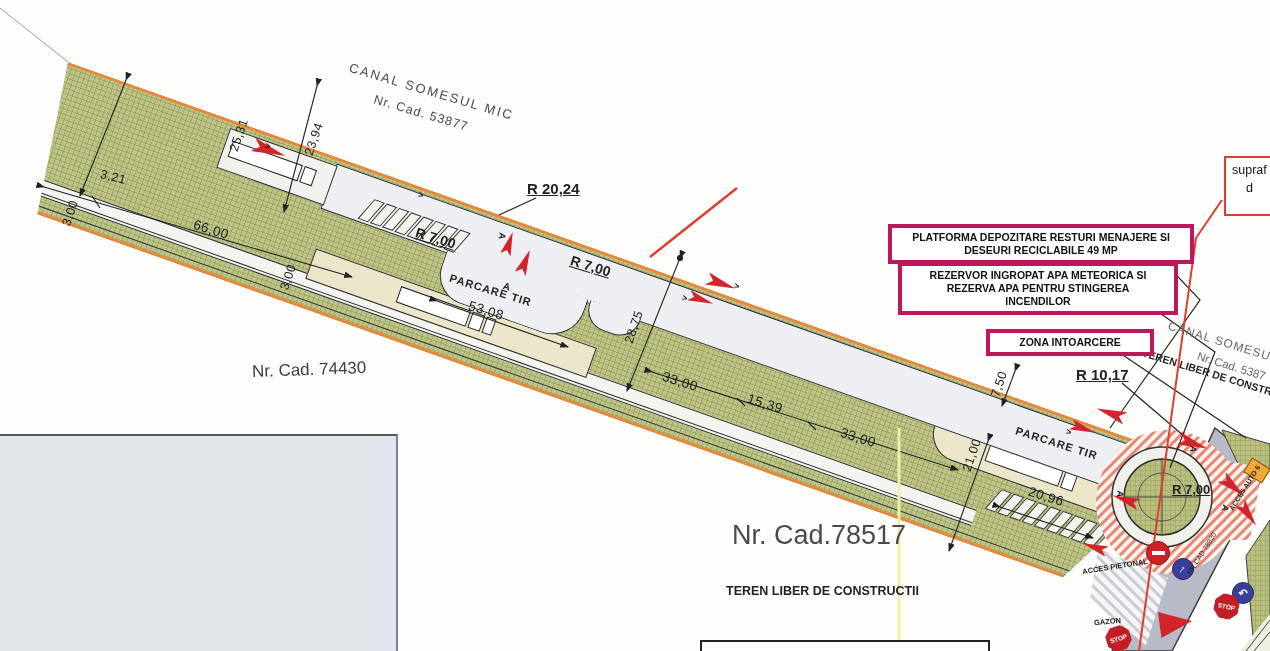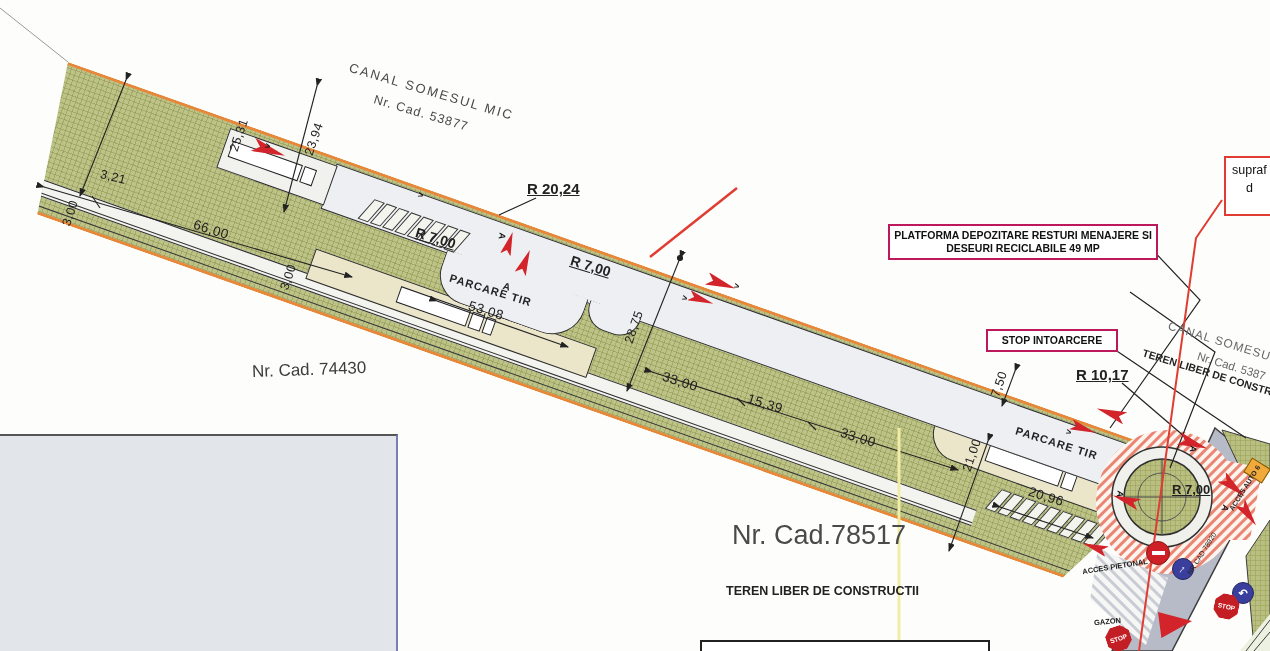--- a/index.html
+++ b/index.html
@@ -30,22 +30,22 @@
         border-top:1.5px solid #2f2f2f;border-bottom:1.5px solid #2f2f2f;}
   .path::after{content:"";position:absolute;left:0;right:0;bottom:2px;height:1px;background:#2f2f2f;}
   .stallrow{position:absolute;display:flex;gap:2px;}
   .st{width:9px;height:22px;background:#f4f4ee;border:1px solid #333;transform:skewX(-22deg);}
   .truck{position:absolute;display:flex;align-items:center;gap:2px;}
   .tr{width:72px;height:15px;background:#fff;border:1.5px solid #222;}
   .cab{width:11px;height:15px;background:#fff;border:1.5px solid #222;}
   .arw{position:absolute;background:#d2242a;clip-path:polygon(100% 50%,0 0,22% 50%,0 100%);}
   .chev{position:absolute;font-weight:bold;font-size:9px;color:#111;}
   .amark{position:absolute;font-weight:bold;font-size:9px;color:#111;}
-  .callout{position:absolute;background:#fff;border:2px solid #be185d;text-align:center;
-           font-weight:bold;font-size:10.5px;line-height:1.25;padding:3px 4px;color:#111;}
+  .callout{position:absolute;background:#fff;border:4px solid #be185d;text-align:center;
+           font-weight:bold;font-size:10.5px;line-height:1.25;padding:3px 20px;color:#111;}
   .redbox{position:absolute;left:1224px;top:156px;width:60px;height:52px;background:#fff;
           border:2.5px solid #e03c31;font-size:12.5px;color:#111;padding:4px 0 0 6px;line-height:1.4;}
   .grayrect{position:absolute;left:0;top:434px;width:396px;height:217px;background:#e2e5e9;
             border-top:2px solid #555;border-right:2.5px solid #767eb3;}
   .bottombox{position:absolute;left:700px;top:640px;width:286px;height:40px;background:#fff;border:2px solid #222;}
   .sign{position:absolute;border-radius:50%;display:flex;align-items:center;justify-content:center;}
   .noentry{width:22px;height:22px;background:#cf2027;border:1px solid #8a1a1a;}
   .noentry i{display:block;width:13px;height:4px;background:#fff;}
   .bsign{width:20px;height:20px;background:#3a3f9e;border:1px solid #22265e;color:#fff;
          font-size:11px;font-weight:bold;}
@@ -216,21 +216,22 @@
   <div class="txt rlab" style="left:1172px;top:482px;font-size:13px;">R 7,00</div>
 
   <div class="txt" style="left:252px;top:360px;font-size:17px;color:#3d3d3d;transform:rotate(-2deg);">Nr. Cad. 74430</div>
   <div class="txt" style="left:732px;top:520px;font-size:27px;color:#4a4a4a;">Nr. Cad.78517</div>
   <div class="txt" style="left:726px;top:548px;font-size:12.5px;font-weight:bold;margin-top:36px;">TEREN LIBER DE CONSTRUCTII</div>
   <div class="txt" style="left:1166px;top:334px;font-size:12px;color:#666;letter-spacing:1px;transform:rotate(17deg);">CANAL  SOMESU</div>
   <div class="txt" style="left:1196px;top:360px;font-size:11.5px;color:#666;transform:rotate(17deg);">Nr. Cad. 5387</div>
   <div class="txt" style="left:1140px;top:366px;font-size:10.5px;font-weight:bold;transform:rotate(17deg);">TEREN LIBER DE CONSTR</div>
 
   <div class="callout" style="left:888px;top:224px;width:258px;">PLATFORMA DEPOZITARE RESTURI MENAJERE SI DESEURI RECICLABILE 49 MP</div>
-  <div class="callout" style="left:986px;top:329px;width:120px;">STOP INTOARCERE</div>
+  <div class="callout" style="left:898px;top:262px;width:232px;">REZERVOR INGROPAT APA METEORICA SI REZERVA APA PENTRU STINGEREA INCENDILOR</div>
+  <div class="callout" style="left:986px;top:329px;width:120px;">ZONA INTOARCERE</div>
   <div class="redbox">
     <div>supraf</div>
     <div style="padding-left:14px;">d</div>
   </div>
 
   <div class="arw" style="left:252px;top:143px;width:34px;height:14px;transform:rotate(19.5deg);"></div>
   <div class="arw" style="left:497px;top:238px;width:24px;height:11px;transform:rotate(-72deg);"></div>
   <div class="arw" style="left:512px;top:256px;width:26px;height:12px;transform:rotate(-68deg);"></div>
   <div class="arw" style="left:706px;top:277px;width:30px;height:13px;transform:rotate(19.5deg);"></div>
   <div class="arw" style="left:688px;top:294px;width:26px;height:11px;transform:rotate(19.5deg);"></div>

